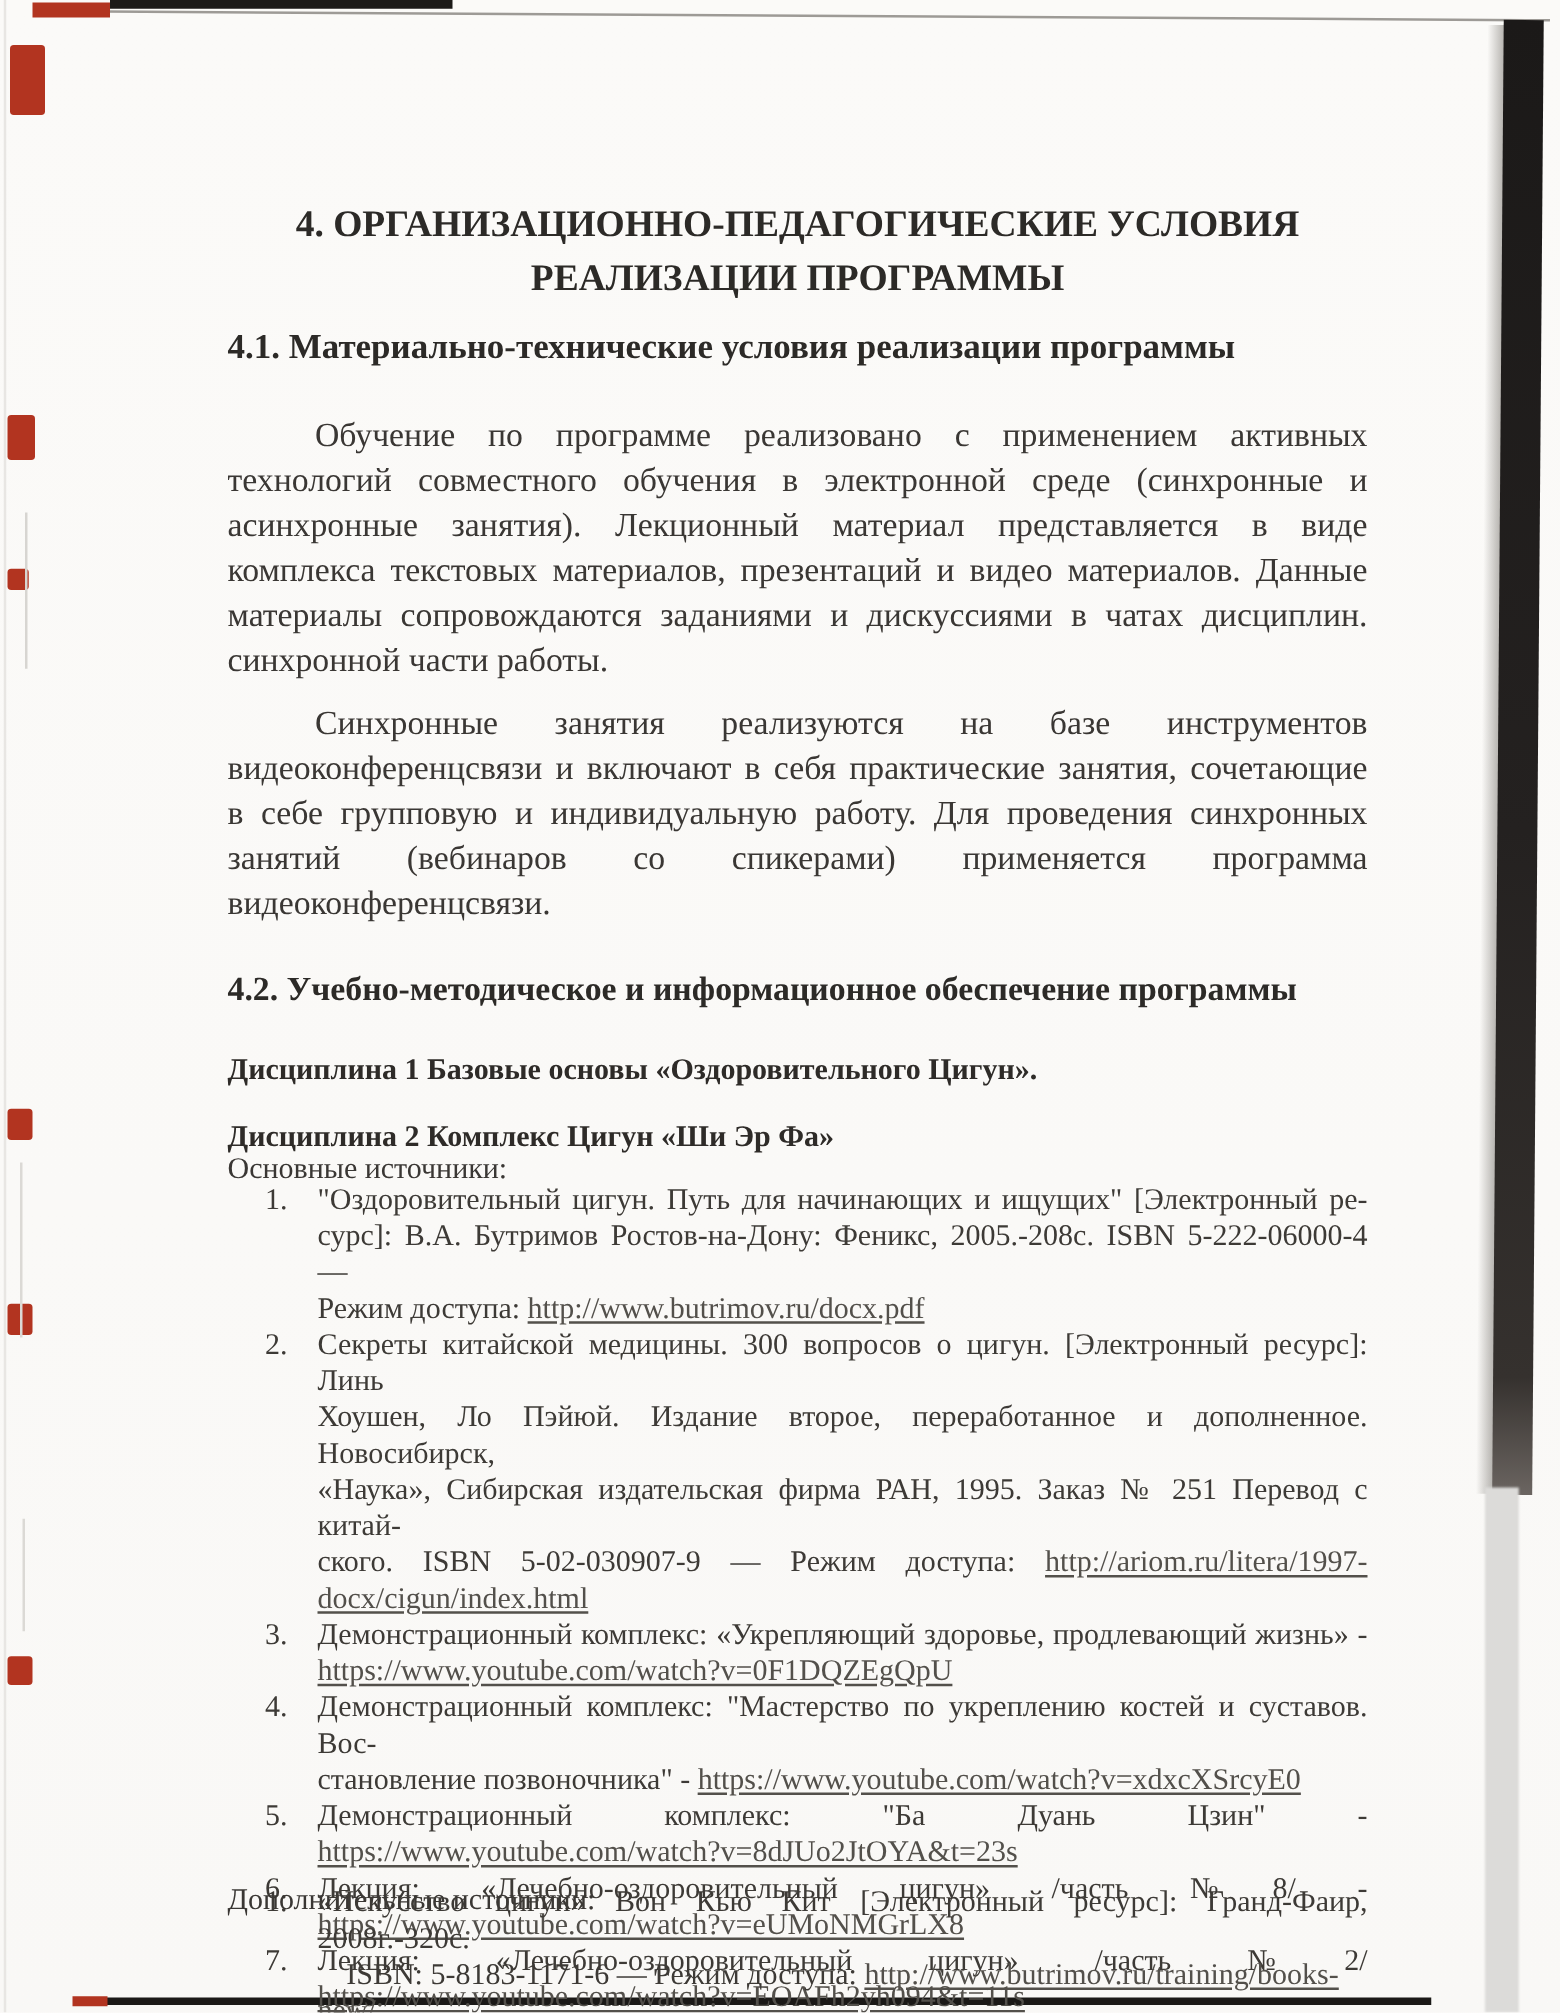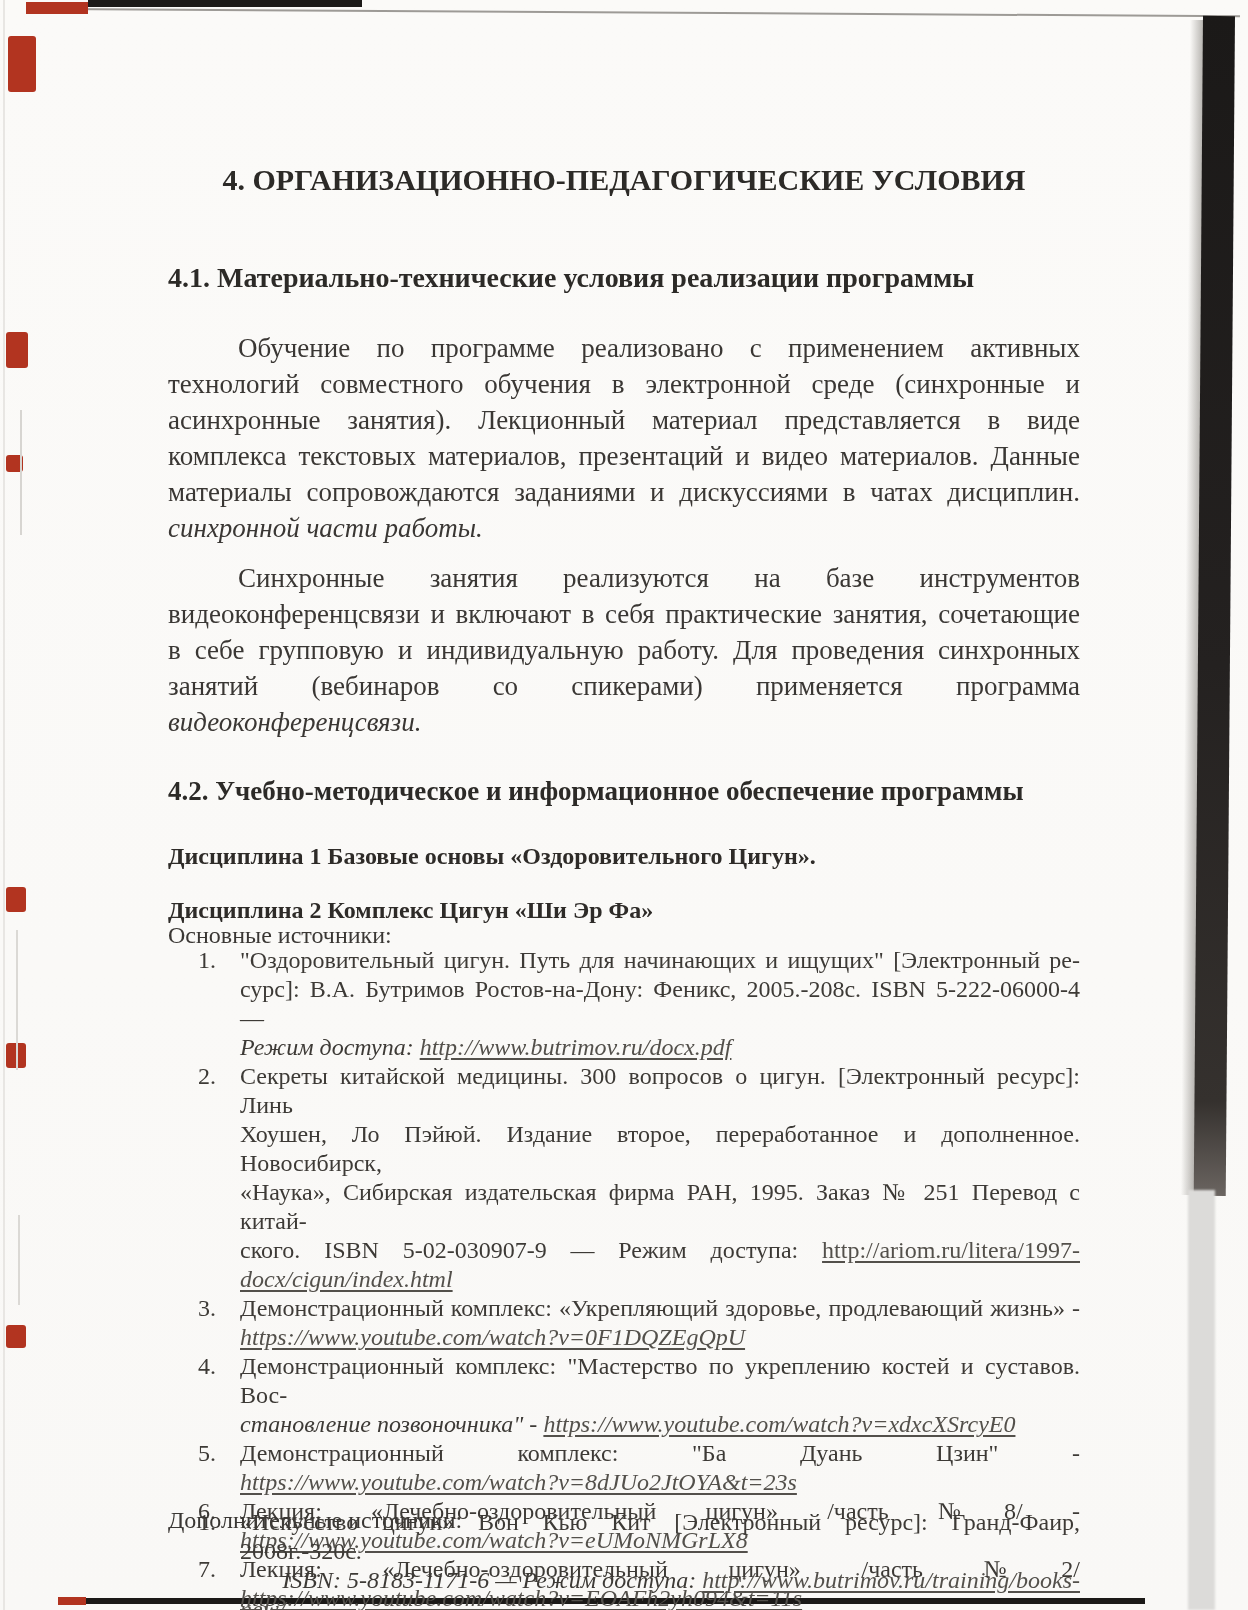--- a/index.html
+++ b/index.html
@@ -37,33 +37,33 @@
   .redmark4{left:6px;top:887px;width:20px;height:25px;border-radius:3px;}
   .redmark5{left:6px;top:1043px;width:20px;height:25px;border-radius:3px;}
   .redmark6{left:6px;top:1325px;width:20px;height:23px;border-radius:3px;}
   .leftedge{left:3px;top:0;width:2px;height:1610px;background:#e8e6e3;}
   .faintline1{left:20px;top:410px;width:2px;height:125px;background:#d7d5d1;}
   .faintline2{left:16px;top:930px;width:2px;height:140px;background:#dbd9d5;}
   .faintline3{left:18px;top:1215px;width:2px;height:90px;background:#dbd9d5;}
   .bottomline{left:85px;top:1598px;width:1060px;height:6px;background:#1b1917;}
   .bottom-red-dash{left:58px;top:1597px;width:28px;height:8px;}
   
-  .content{position:absolute;left:168px;top:0;width:912px;height:1410px;}
+  .content{position:absolute;left:182px;top:0;width:912px;height:1410px;}
   .abs{position:absolute;left:0;width:912px;}
   .doc-title{top:158px;text-align:center;font-weight:bold;font-size:30px;line-height:43px;color:#2c2a27;}
   .h-sub{text-align:left;font-weight:bold;color:#2c2a27;}
   .h41{top:262px;font-size:28px;}
   .h42{top:776px;font-size:27px;}
   .para{font-size:27px;line-height:36px;color:#3a3734;}
   .p1{top:330px;}
   .p2{top:560px;}
   .tline{width:100%;}
   .para .tline{text-align:justify;}
   .spread{text-align:justify;text-align-last:justify;}
-  .tline:not(.spread){text-align:right;text-align-last:left;font-style:italic;}
+  .tline:not(.spread){text-align:center;text-align-last:left;}
   .indent{padding-left:70px;box-sizing:border-box;}
   .disc{font-weight:bold;font-size:24px;color:#2e2b28;}
   .d1{top:843px;}
   .d2{top:874px;margin-top:23px;}
   .srclabel{font-size:24px;color:#3a3734;}
   .mainlabel{top:922px;}
   .addlabel{top:1482px;margin-top:25px;}
   .srclist{position:absolute;left:0;width:912px;font-size:24px;line-height:29px;color:#3d3a36;}
   .mainlist{top:946px;}
   .addlist{top:1508px;}
@@ -92,20 +92,21 @@
   <div class="art rightbar-shadow"></div>
   <div class="art rightbar"></div>
   <div class="art rightband-bottom"></div>
   <div class="art bottomline"></div>
   <div class="art bottom-red-dash red"></div>
 
   <div class="content">
 
     <div class="abs doc-title">
       <div>4. ОРГАНИЗАЦИОННО-ПЕДАГОГИЧЕСКИЕ УСЛОВИЯ</div>
+      <div>РЕАЛИЗАЦИИ ПРОГРАММЫ</div>
     </div>
 
     <div class="abs h-sub h41">4.1. Материально-технические условия реализации программы</div>
 
     <div class="abs para p1" id="para1">
         <div class="tline spread indent"><span class="">Обучение по программе реализовано с применением активных</span></div>
         <div class="tline spread"><span class="">технологий совместного обучения в электронной среде (синхронные и</span></div>
         <div class="tline spread"><span class="">асинхронные занятия). Лекционный материал представляется в виде</span></div>
         <div class="tline spread"><span class="">комплекса текстовых материалов, презентаций и видео материалов. Данные</span></div>
         <div class="tline spread"><span class="">материалы сопровождаются заданиями и дискуссиями в чатах дисциплин.</span></div>

